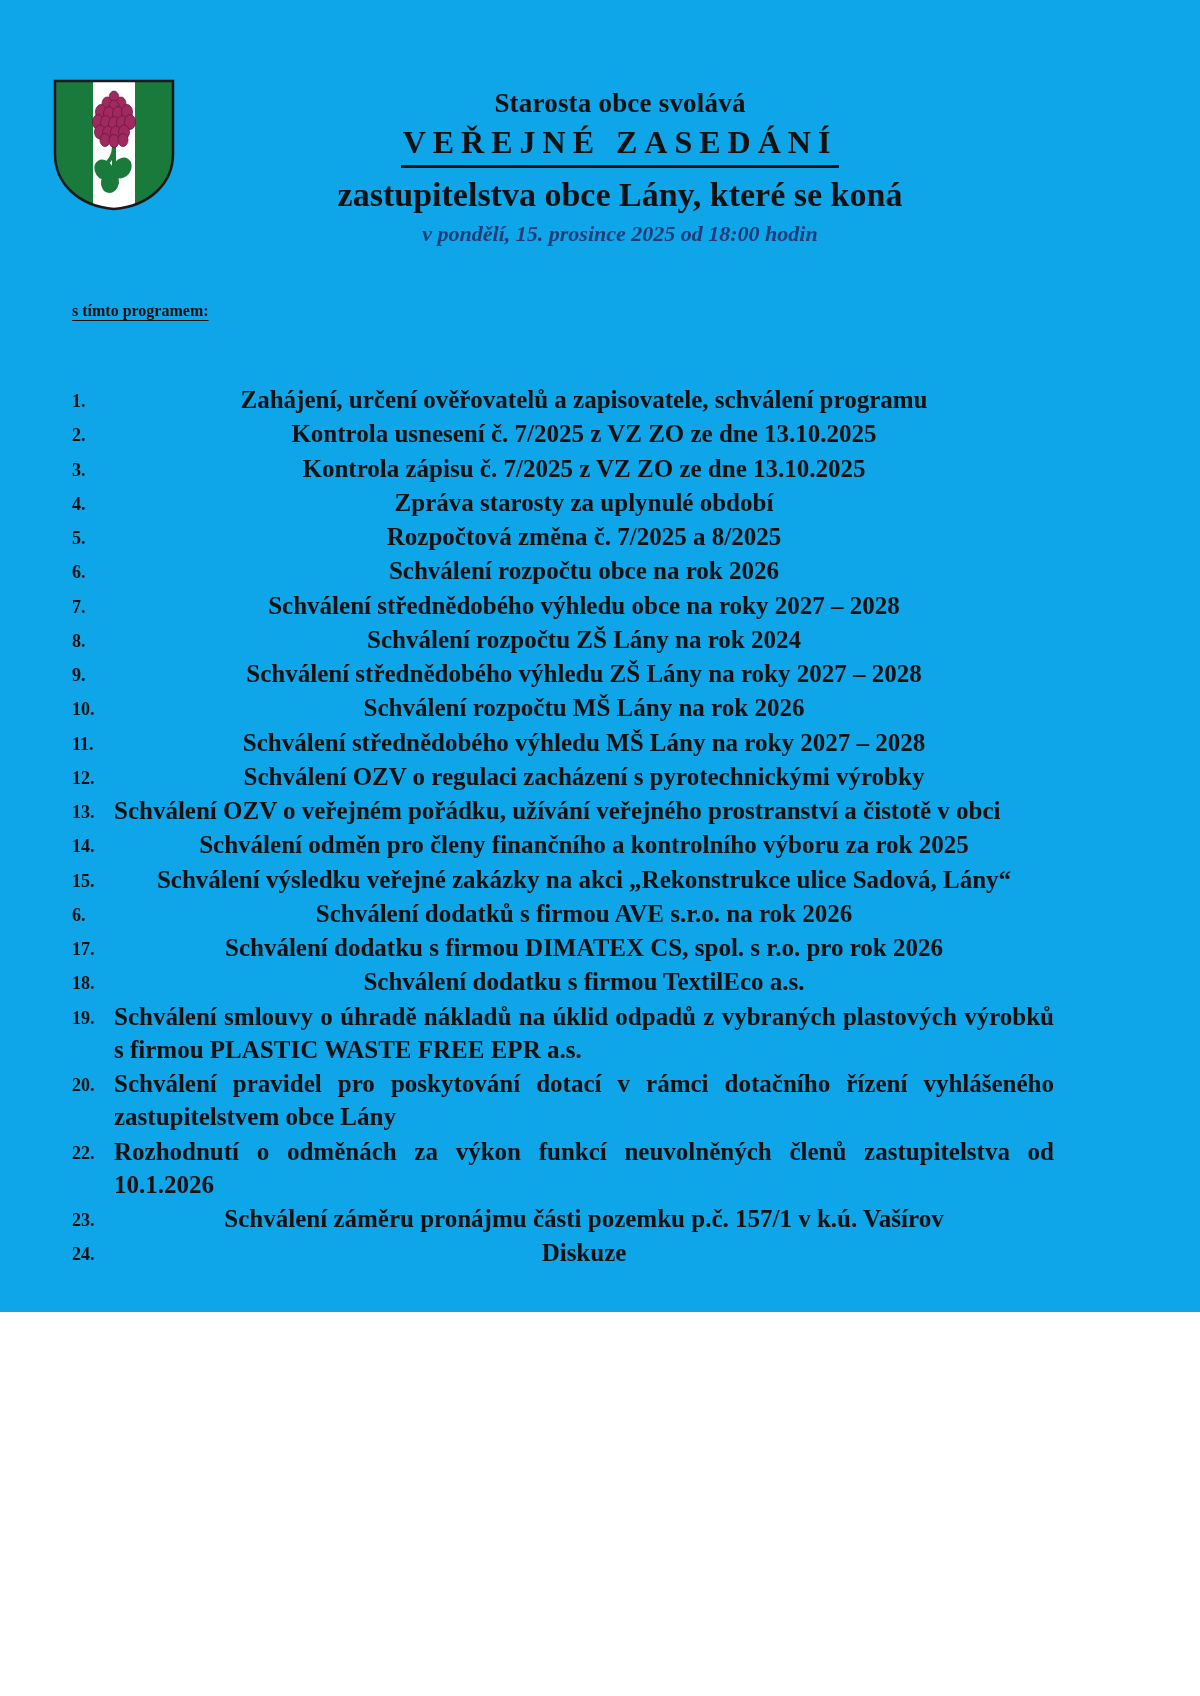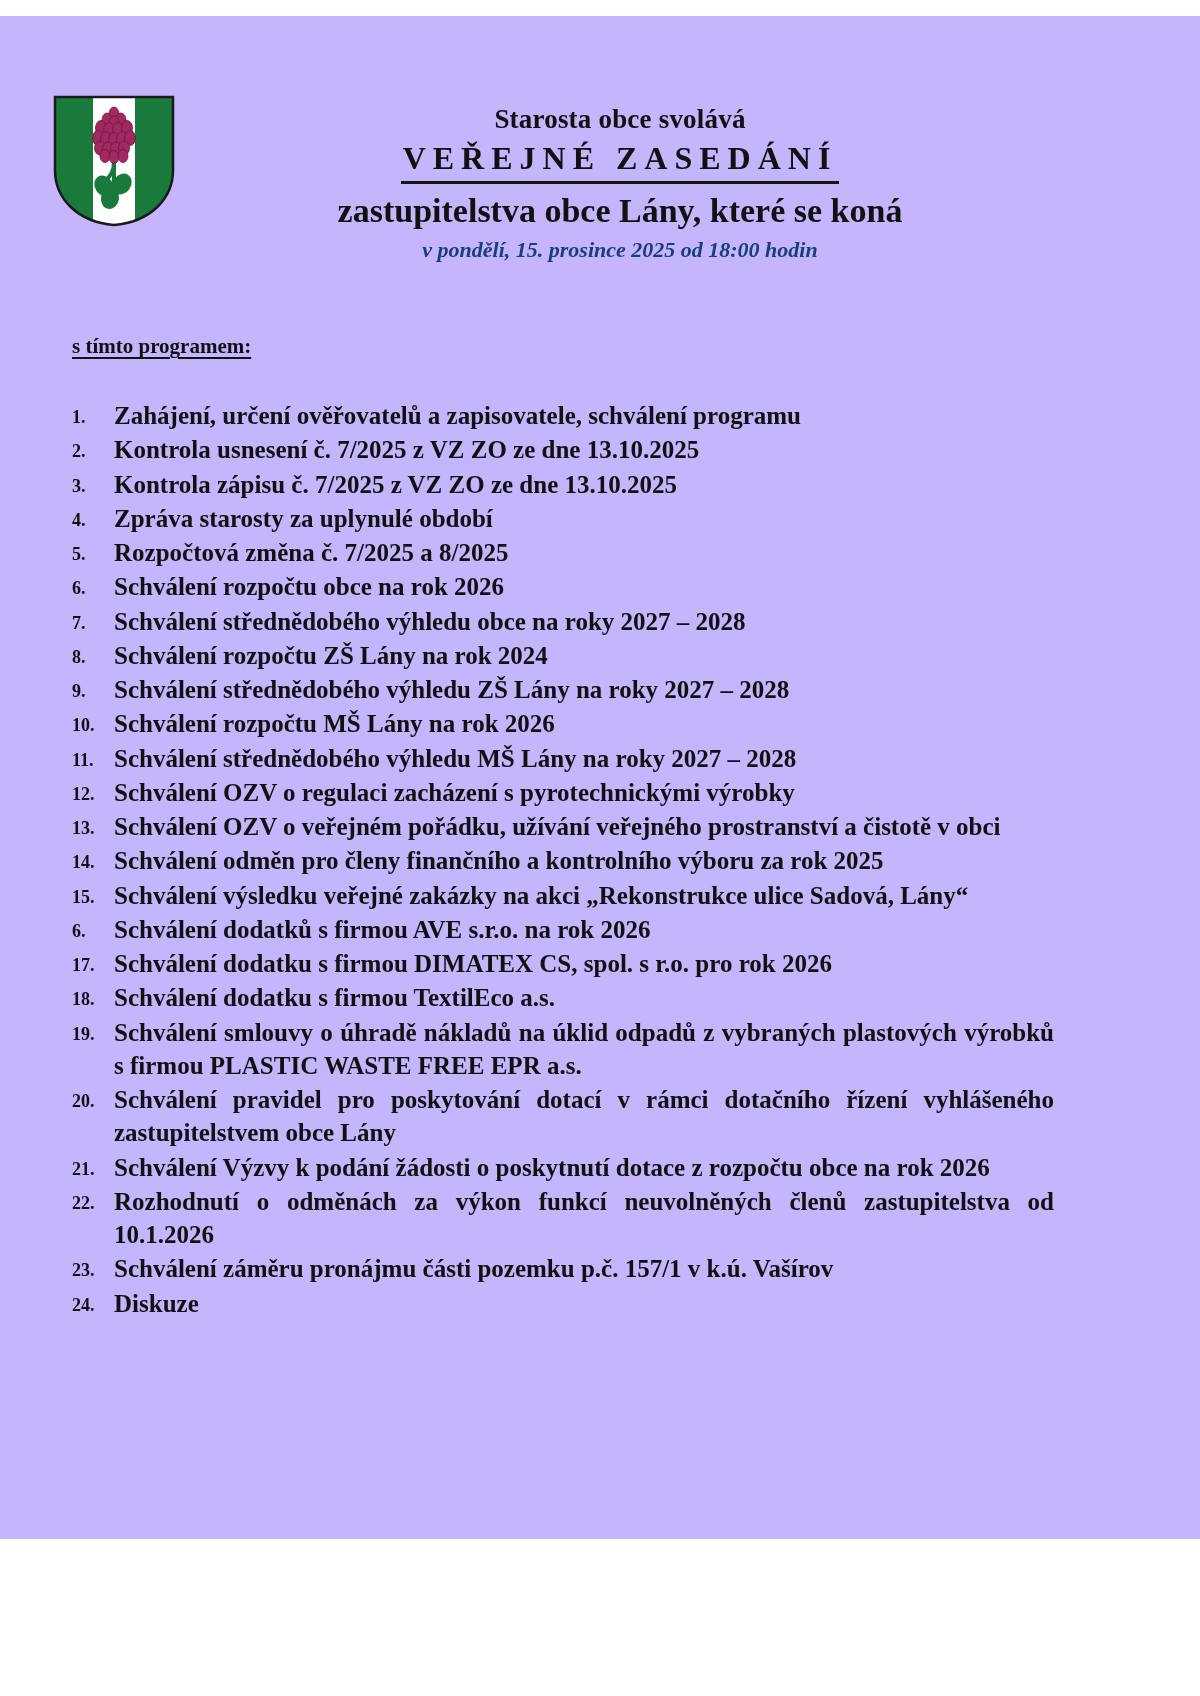--- a/index.html
+++ b/index.html
@@ -12,23 +12,22 @@
     height: 1696px;
     font-family: "Liberation Serif", "DejaVu Serif", serif;
     color: #111111;
     position: relative;
     overflow: hidden;
   }
 
   .page {
     position: relative;
     width: 1200px;
-    height: 1523px;
-    background: #c4b5fd;
-    margin-top: 16px;
+    height: 1312px;
+    background: #0ea5e9;
   }
 
   
   .crest {
     position: absolute;
     left: 52px;
     top: 78px;
     width: 124px;
     height: 134px;
   }
@@ -69,22 +68,22 @@
     font-style: italic;
     color: #1c3d78;
     line-height: 1.28;
     margin-top: 4px;
   }
 
   
   .prog-head {
     position: absolute;
     left: 72px;
-    top: 318px;
-    font-size: 21px;
+    top: 302px;
+    font-size: 16px;
     font-weight: bold;
     text-decoration: underline;
     text-underline-offset: 4px;
   }
 
   
   .agenda {
     position: absolute;
     left: 72px;
     top: 383px;
@@ -104,20 +103,21 @@
     flex: 0 0 42px;
     text-align: left;
     padding-top: 7px;
     letter-spacing: 0px;
   }
   .num.wide {
     flex: 0 0 42px;
   }
   .txt {
     flex: 1 1 auto;
+    text-align: center;
   }
   .txt.justify {
     text-align: justify;
     text-align-last: left;
   }
 </style>
 </head>
 <body>
 
 <div class="page">
@@ -254,24 +254,20 @@
       </div>
       <div class="item">
         <div class="num wide">19.</div>
         <div class="txt justify">Schválení smlouvy o úhradě nákladů na úklid odpadů z vybraných plastových výrobků s firmou PLASTIC WASTE FREE EPR a.s.</div>
       </div>
       <div class="item">
         <div class="num wide">20.</div>
         <div class="txt justify">Schválení pravidel pro poskytování dotací v rámci dotačního řízení vyhlášeného zastupitelstvem obce Lány</div>
       </div>
       <div class="item">
-        <div class="num wide">21.</div>
-        <div class="txt justify">Schválení Výzvy k podání žádosti o poskytnutí dotace z rozpočtu obce na rok 2026</div>
-      </div>
-      <div class="item">
         <div class="num wide">22.</div>
         <div class="txt justify">Rozhodnutí o odměnách za výkon funkcí neuvolněných členů zastupitelstva od 10.1.2026</div>
       </div>
       <div class="item">
         <div class="num wide">23.</div>
         <div class="txt">Schválení záměru pronájmu části pozemku p.č. 157/1 v k.ú. Vašírov</div>
       </div>
       <div class="item">
         <div class="num wide">24.</div>
         <div class="txt">Diskuze</div>

